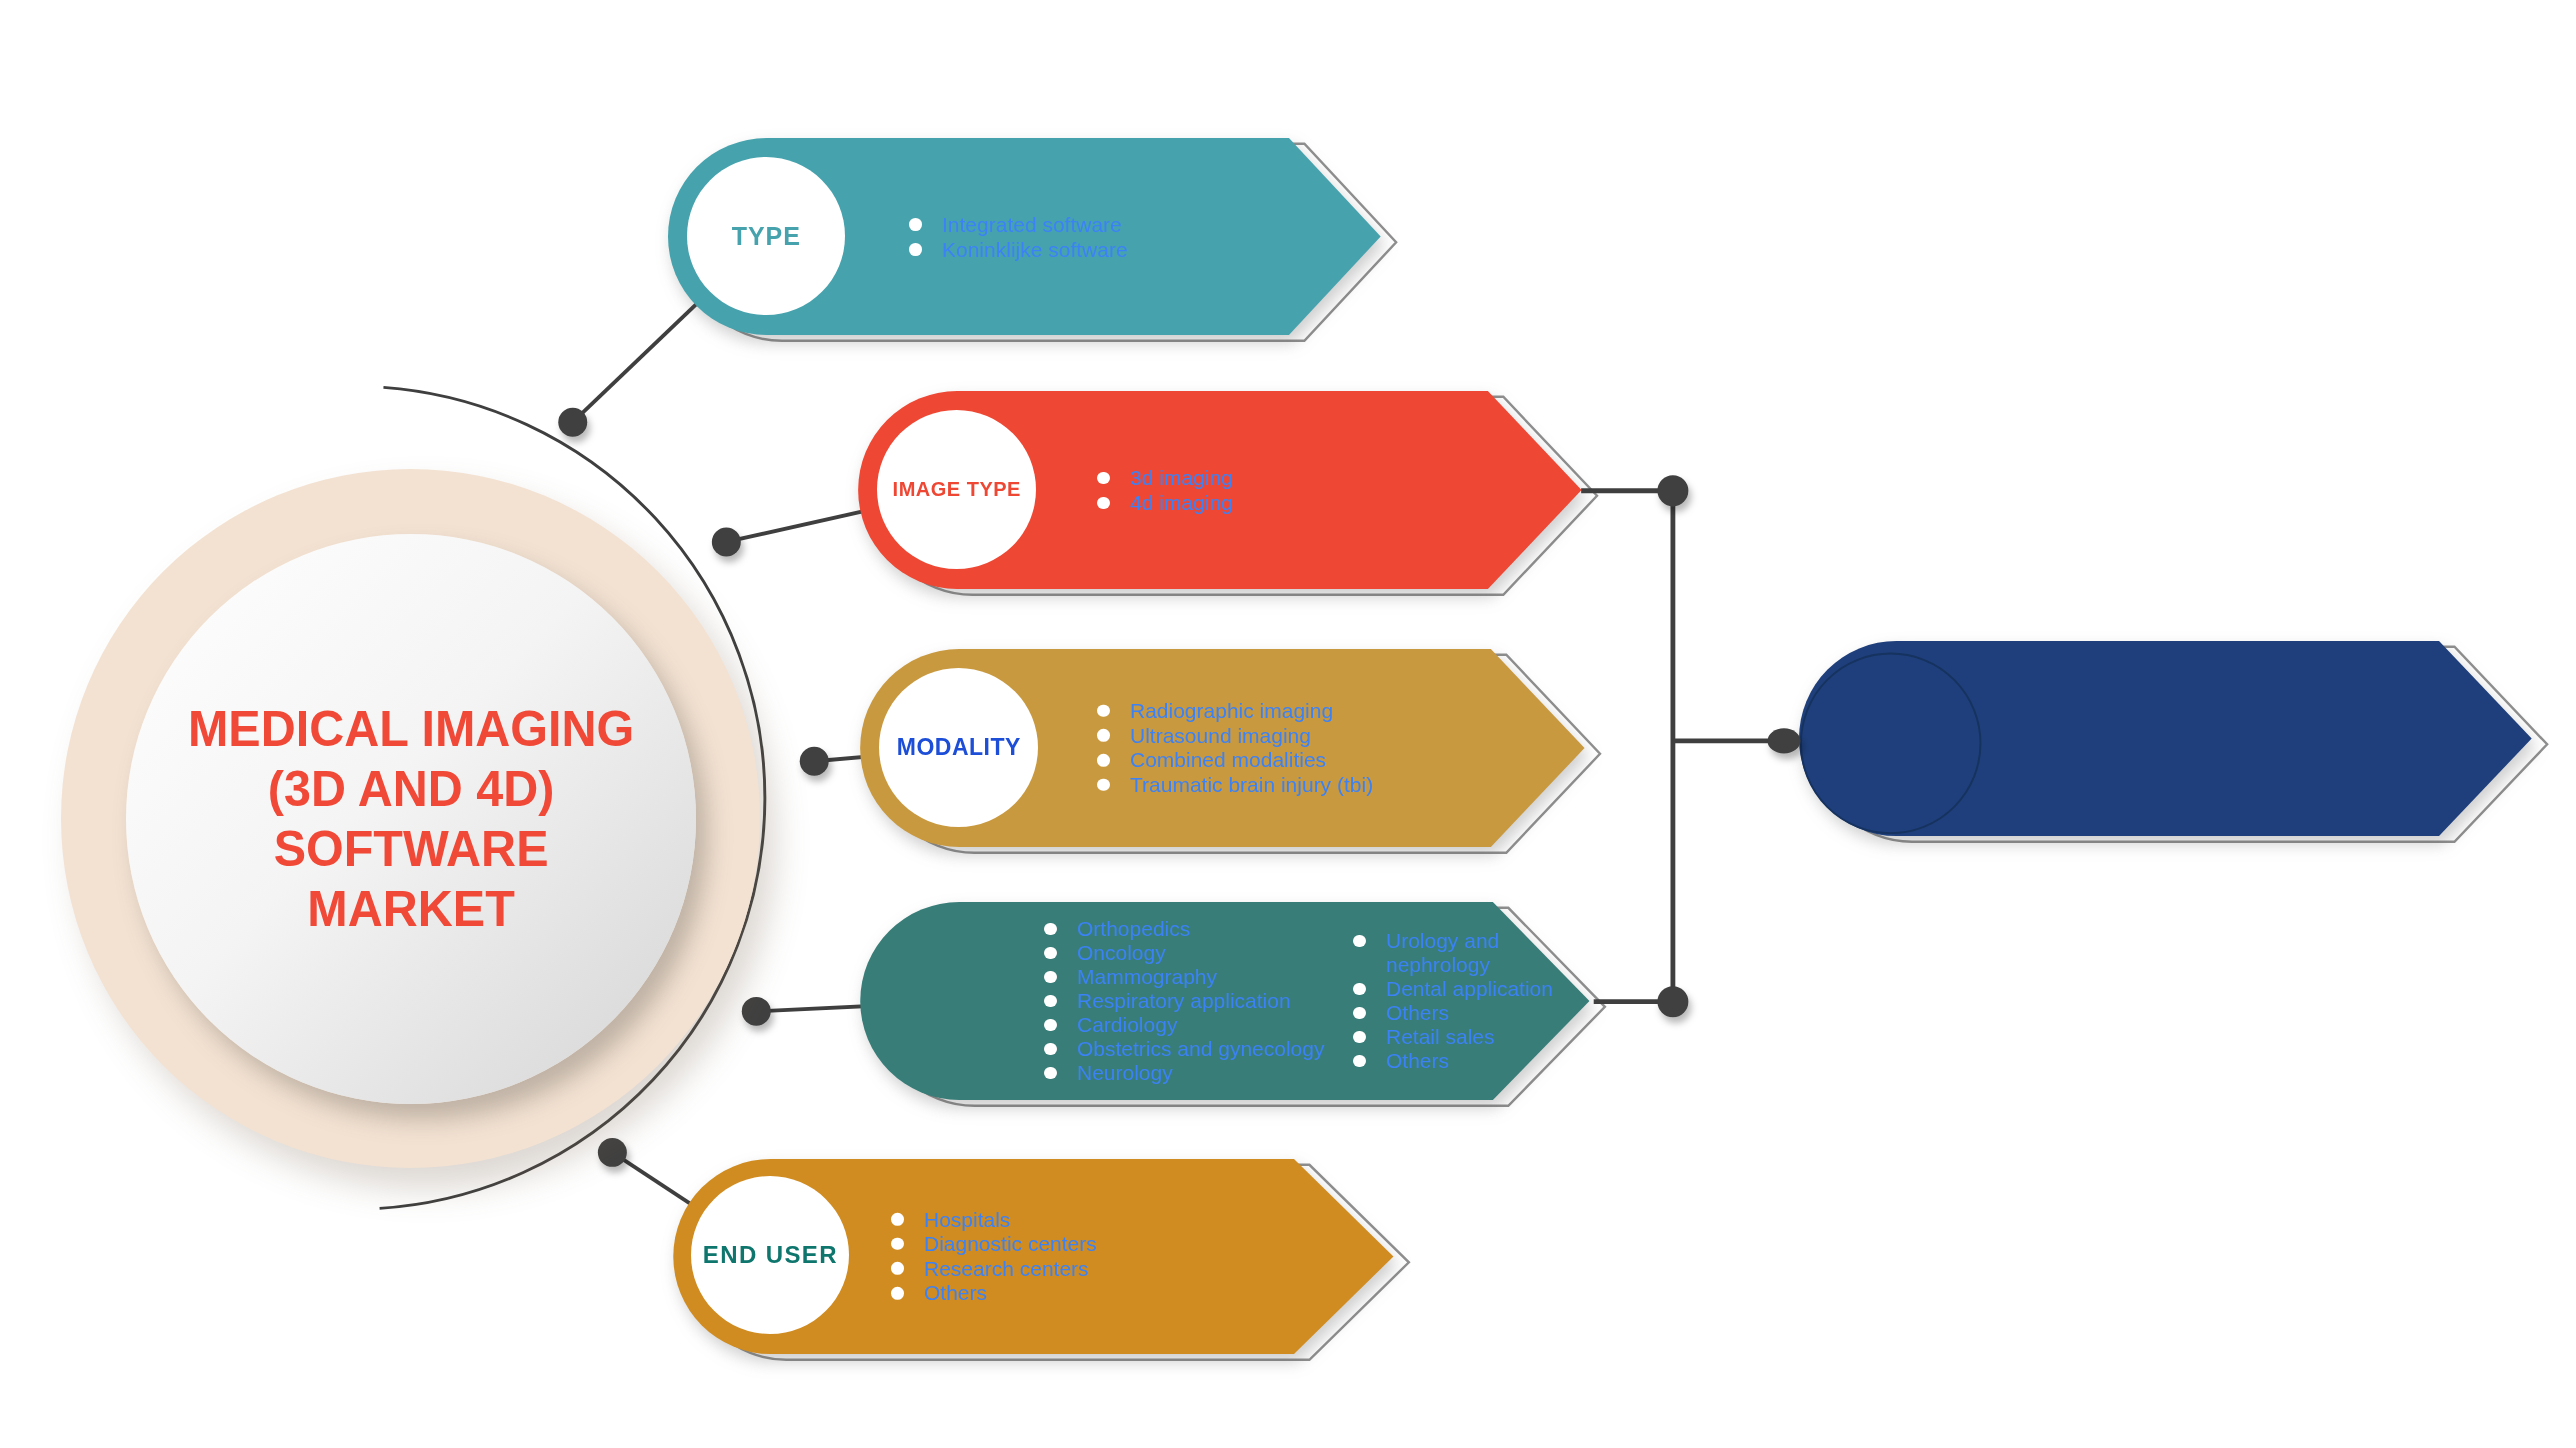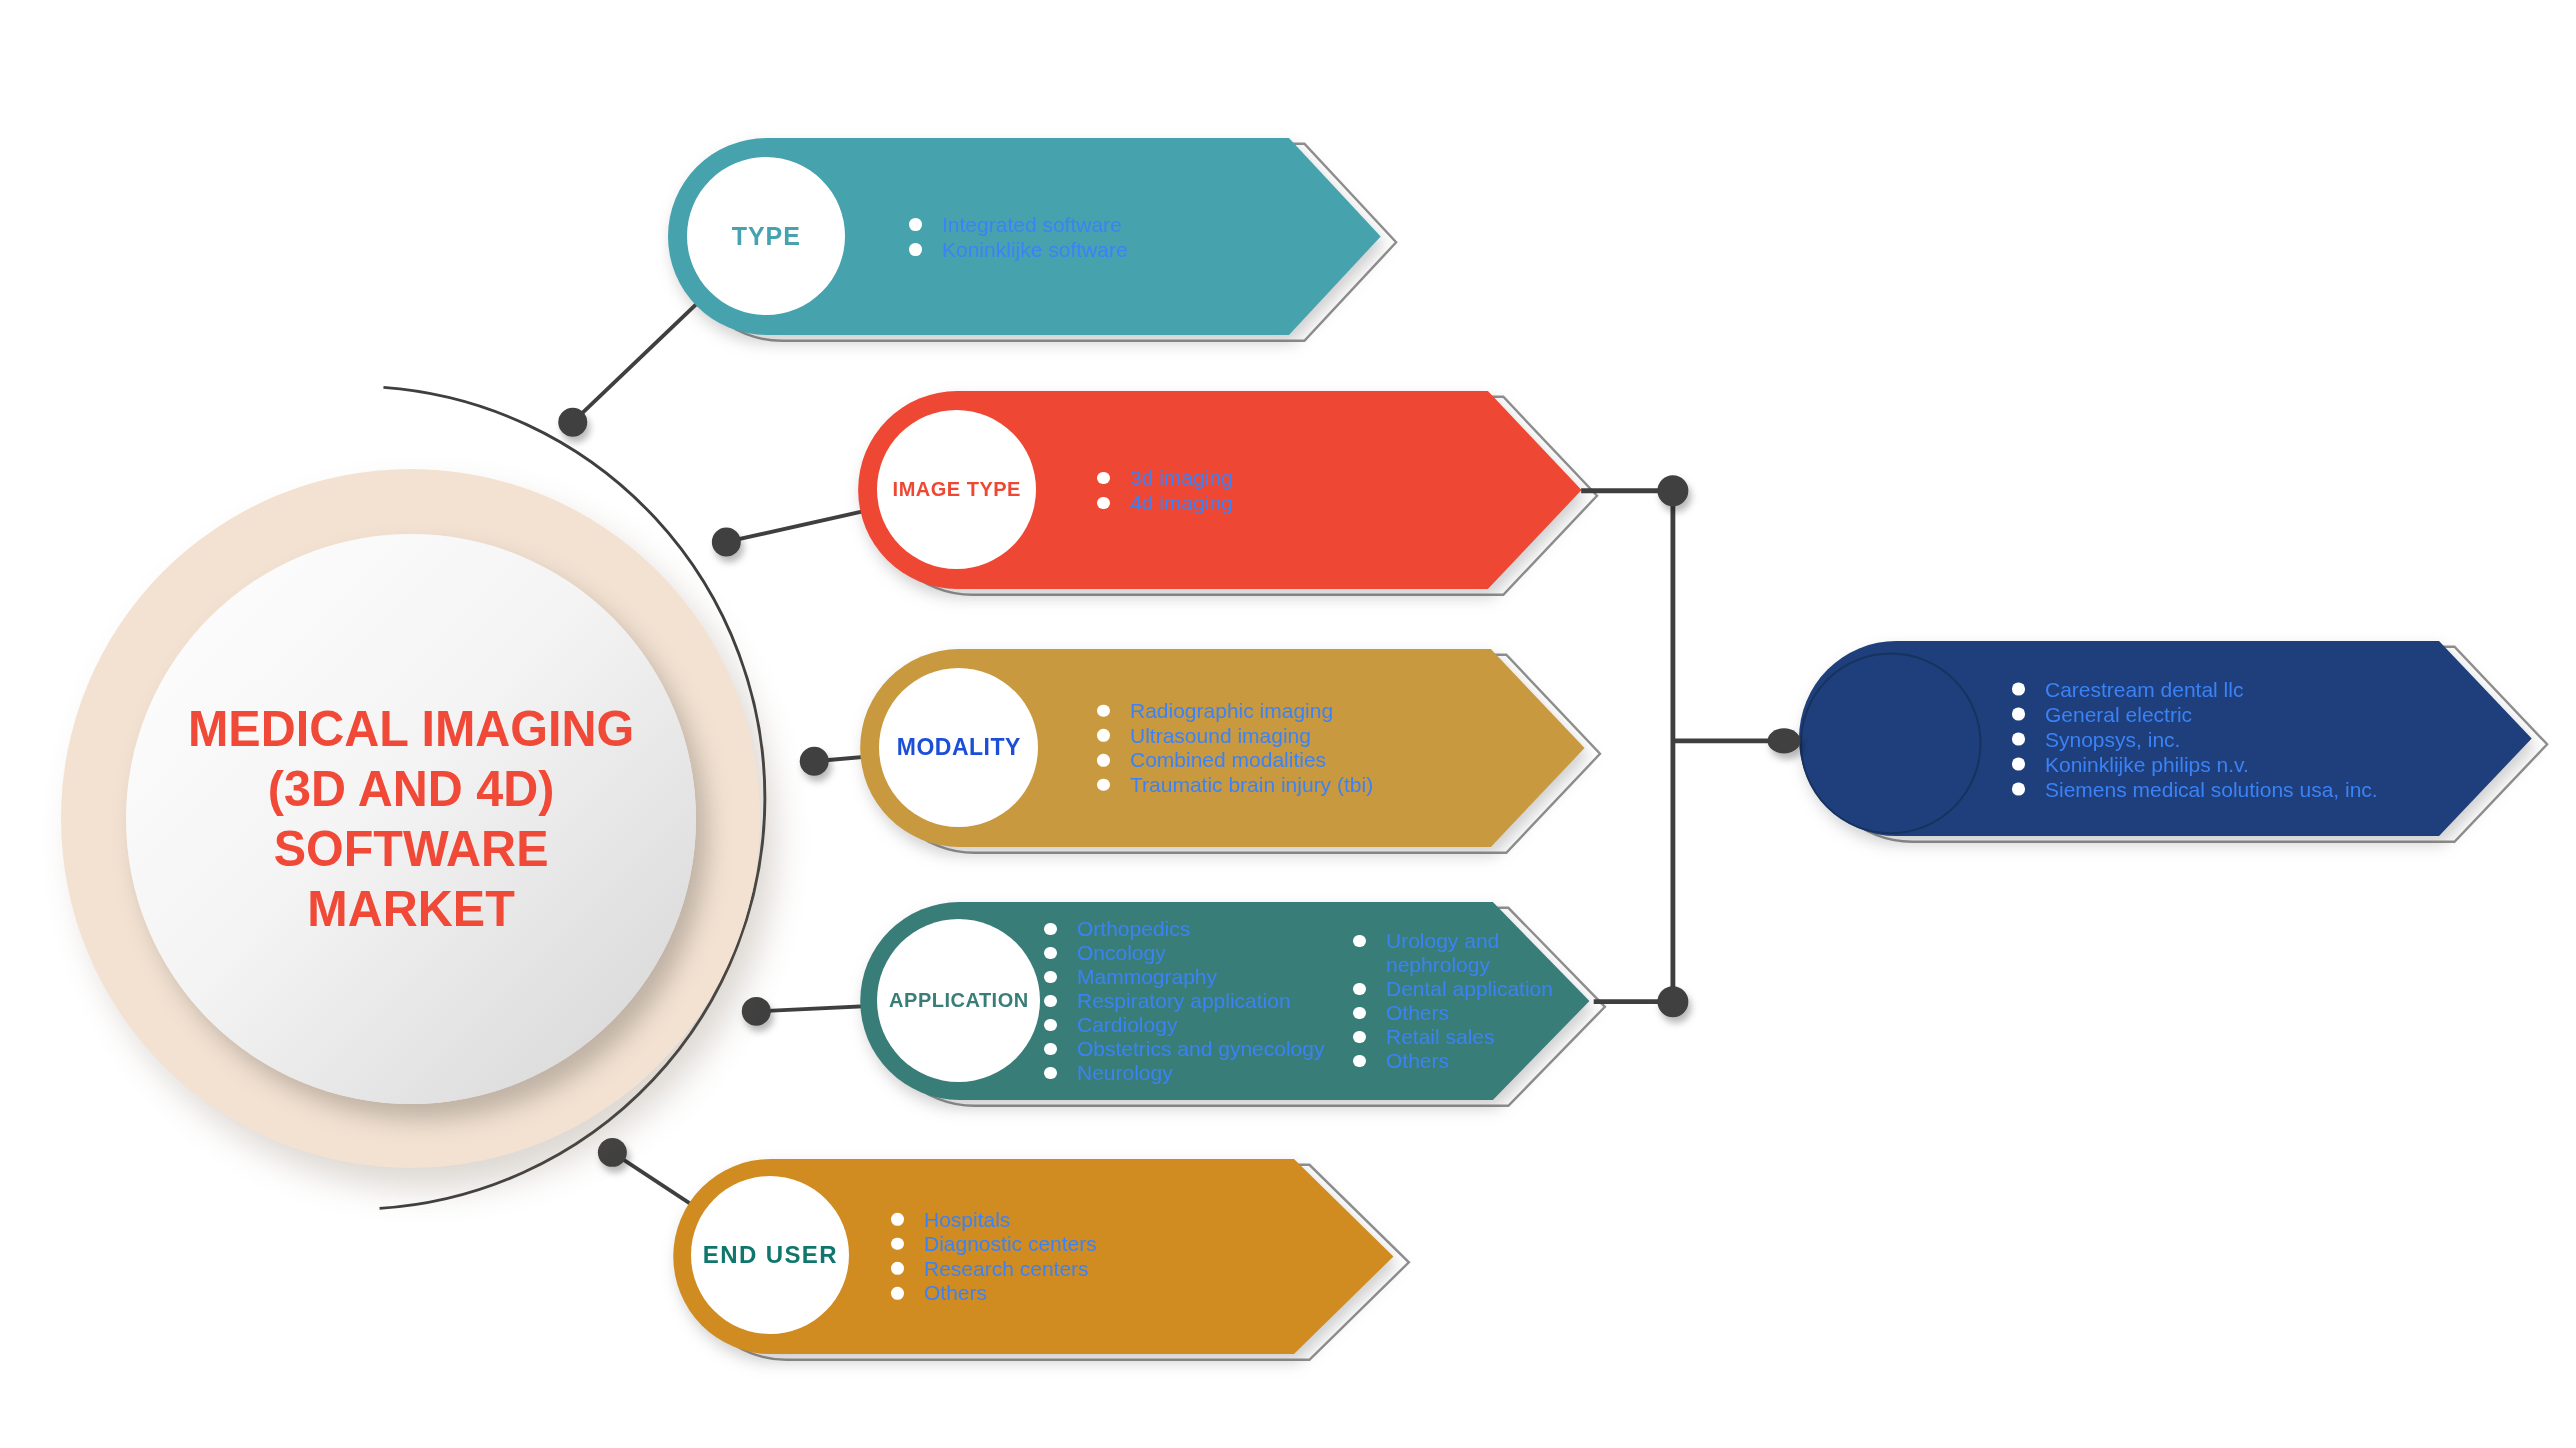--- a/index.html
+++ b/index.html
@@ -191,23 +191,20 @@
         <li>Combined modalities</li>
         <li>Traumatic brain injury (tbi)</li>
       </ul>
   </div>
 
   <div class="banner seg-application">
     <svg width="749" height="198" viewBox="0 0 775 205">
       <path d="M 102.5,0 H 655 L 755,102.5 L 655,205 H 102.5 A 102.5,102.5 0 0 1 102.5,0 Z" transform="translate(16,6)" fill="#ffffff" stroke="#8f8f8f" stroke-width="2.5"></path>
       <path class="bshape" d="M 102.5,0 H 655 L 755,102.5 L 655,205 H 102.5 A 102.5,102.5 0 0 1 102.5,0 Z" fill="#387d78"></path>
     </svg>
-    <div class="circle">
-      <span>APPLICATION</span>
-    </div>
     <ul class="items lh24 col-left">
         <li>Orthopedics</li>
         <li>Oncology</li>
         <li>Mammography</li>
         <li>Respiratory application</li>
         <li>Cardiology</li>
         <li>Obstetrics and gynecology</li>
         <li>Neurology</li>
       </ul>
     <ul class="items lh24 col-right">
@@ -234,27 +231,20 @@
         <li>Others</li>
       </ul>
   </div>
 
   <div class="banner seg-company">
     <svg width="752" height="195" viewBox="0 0 779 202">
       <path d="M 101,0 H 663 L 759,101 L 663,202 H 101 A 101,101 0 0 1 101,0 Z" transform="translate(16,6)" fill="#ffffff" stroke="#8f8f8f" stroke-width="2.5"></path>
       <path class="bshape" d="M 101,0 H 663 L 759,101 L 663,202 H 101 A 101,101 0 0 1 101,0 Z" fill="#1e3f7b"></path>
       <circle cx="95" cy="106" r="93" fill="none" stroke="#16325f" stroke-width="2"></circle>
     </svg>
-    <ul class="items">
-        <li>Carestream dental llc</li>
-        <li>General electric</li>
-        <li>Synopsys, inc.</li>
-        <li>Koninklijke philips n.v.</li>
-        <li>Siemens medical solutions usa, inc.</li>
-      </ul>
   </div>
 
   <svg class="layer" width="2576" height="1449" viewBox="0 0 2667 1500">
     <g stroke="#3f3f3f" stroke-width="5">
       <line x1="1637" y1="508" x2="1732" y2="508"></line>
       <line x1="1732" y1="508" x2="1732" y2="1037"></line>
       <line x1="1650" y1="1037" x2="1732" y2="1037"></line>
       <line x1="1732" y1="767" x2="1840" y2="767"></line>
     </g>
     <g fill="#3f3f3f" filter="url(#dotsh)">

